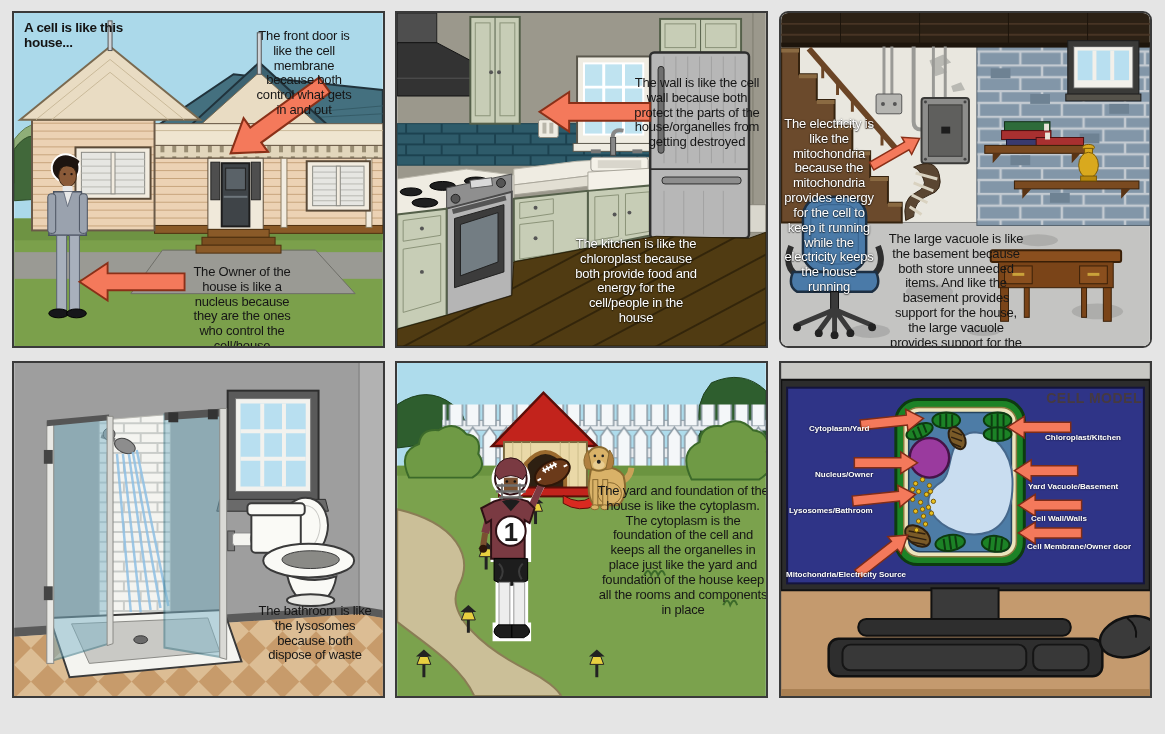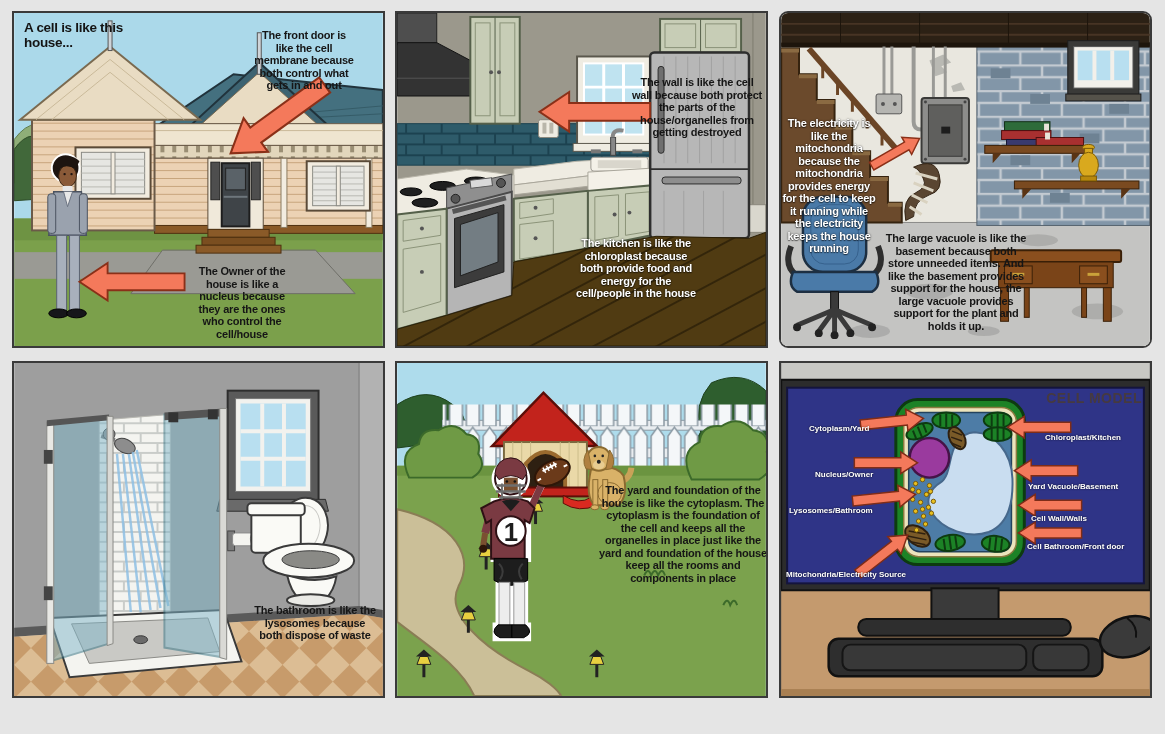--- a/index.html
+++ b/index.html
@@ -1,21 +1,21 @@
 <!DOCTYPE html>
 <html><head>
 <meta charset="utf-8">
 <style>
   html,body{margin:0;padding:0;background:#000;}
   #board{position:relative;width:1165px;height:734px;background:#e5e5e5;overflow:hidden;
          font-family:"Liberation Sans",sans-serif;}
   .panel{position:absolute;width:373px;height:337px;border:2px solid #3a3a3a;
          box-sizing:border-box;overflow:hidden;background:#fff;}
   .panel svg{position:absolute;left:0;top:0;width:100%;height:100%;display:block;}
-  .cap{position:absolute;font-weight:700;font-size:11px;line-height:1.14;text-align:center;
+  .cap{position:absolute;font-weight:400;font-size:13px;line-height:1.14;text-align:center;
        color:#161616;letter-spacing:-0.2px;}
   .cap.white{color:#fff;text-shadow:0 0 2px rgba(0,0,0,.75),0 1px 1px rgba(0,0,0,.5);}
   .ptitle{position:absolute;font-weight:700;font-size:13.5px;line-height:1.1;color:#141414;
           letter-spacing:-0.3px;}
   .lbl{position:absolute;font-weight:700;font-size:8px;line-height:1.1;text-align:left;
        color:#fff;text-shadow:0 0 2px rgba(0,0,0,.8);}
   .wm{position:absolute;font-weight:700;font-size:14px;color:#463a40;letter-spacing:.5px;}
 </style>
 </head>
 <body>
@@ -611,16 +611,16 @@
       </g>
     </svg>
     <div class="wm" style="right:8px;top:27px;">CELL MODEL</div>
     <div class="lbl" style="left:28px;top:62px;width:100px;">Cytoplasm/Yard</div>
     <div class="lbl" style="left:34px;top:108px;width:100px;">Nucleus/Owner</div>
     <div class="lbl" style="left:8px;top:144px;width:114px;">Lysosomes/Bathroom</div>
     <div class="lbl" style="left:5px;top:208px;width:168px;">Mitochondria/Electricity Source</div>
     <div class="lbl" style="left:264px;top:71px;width:104px;">Chloroplast/Kitchen</div>
     <div class="lbl" style="left:247px;top:120px;width:116px;">Yard Vacuole/Basement</div>
     <div class="lbl" style="left:250px;top:152px;width:74px;">Cell Wall/Walls</div>
-    <div class="lbl" style="left:246px;top:180px;width:124px;">Cell Bathroom/Front door</div>
+    <div class="lbl" style="left:246px;top:180px;width:124px;">Cell Membrane/Owner door</div>
   </div>
 
 </div>
 
 </body></html>

